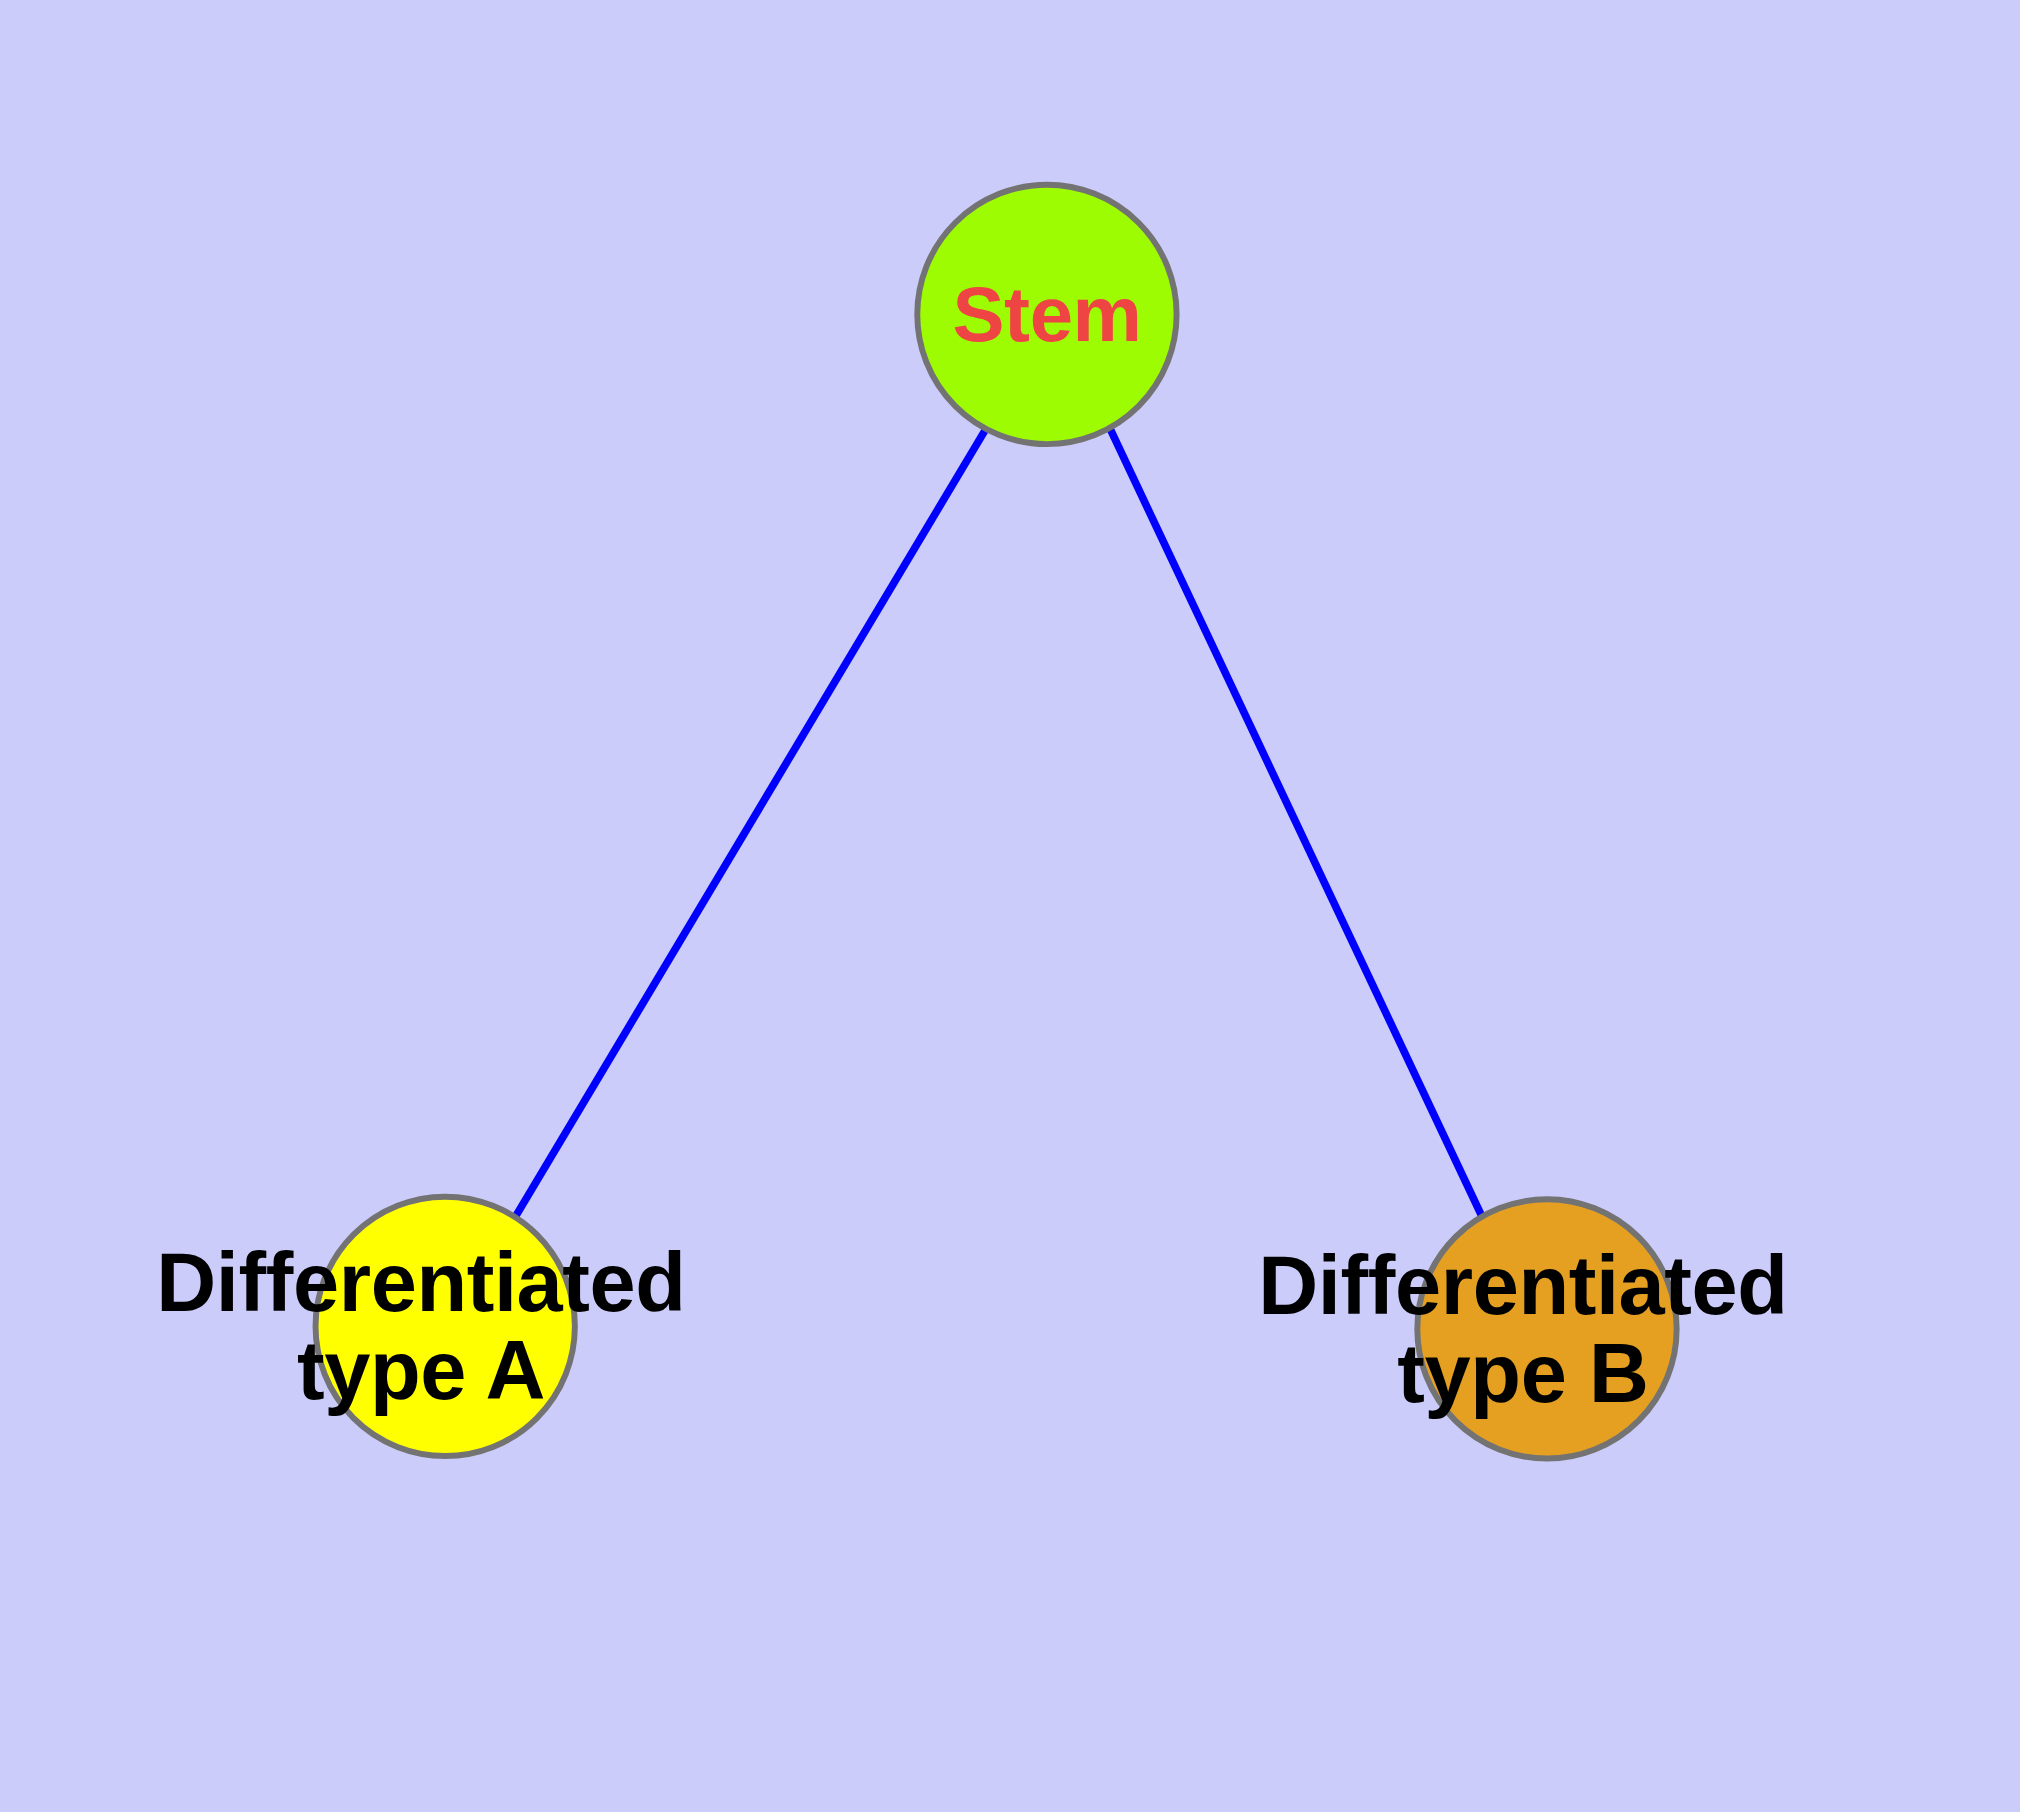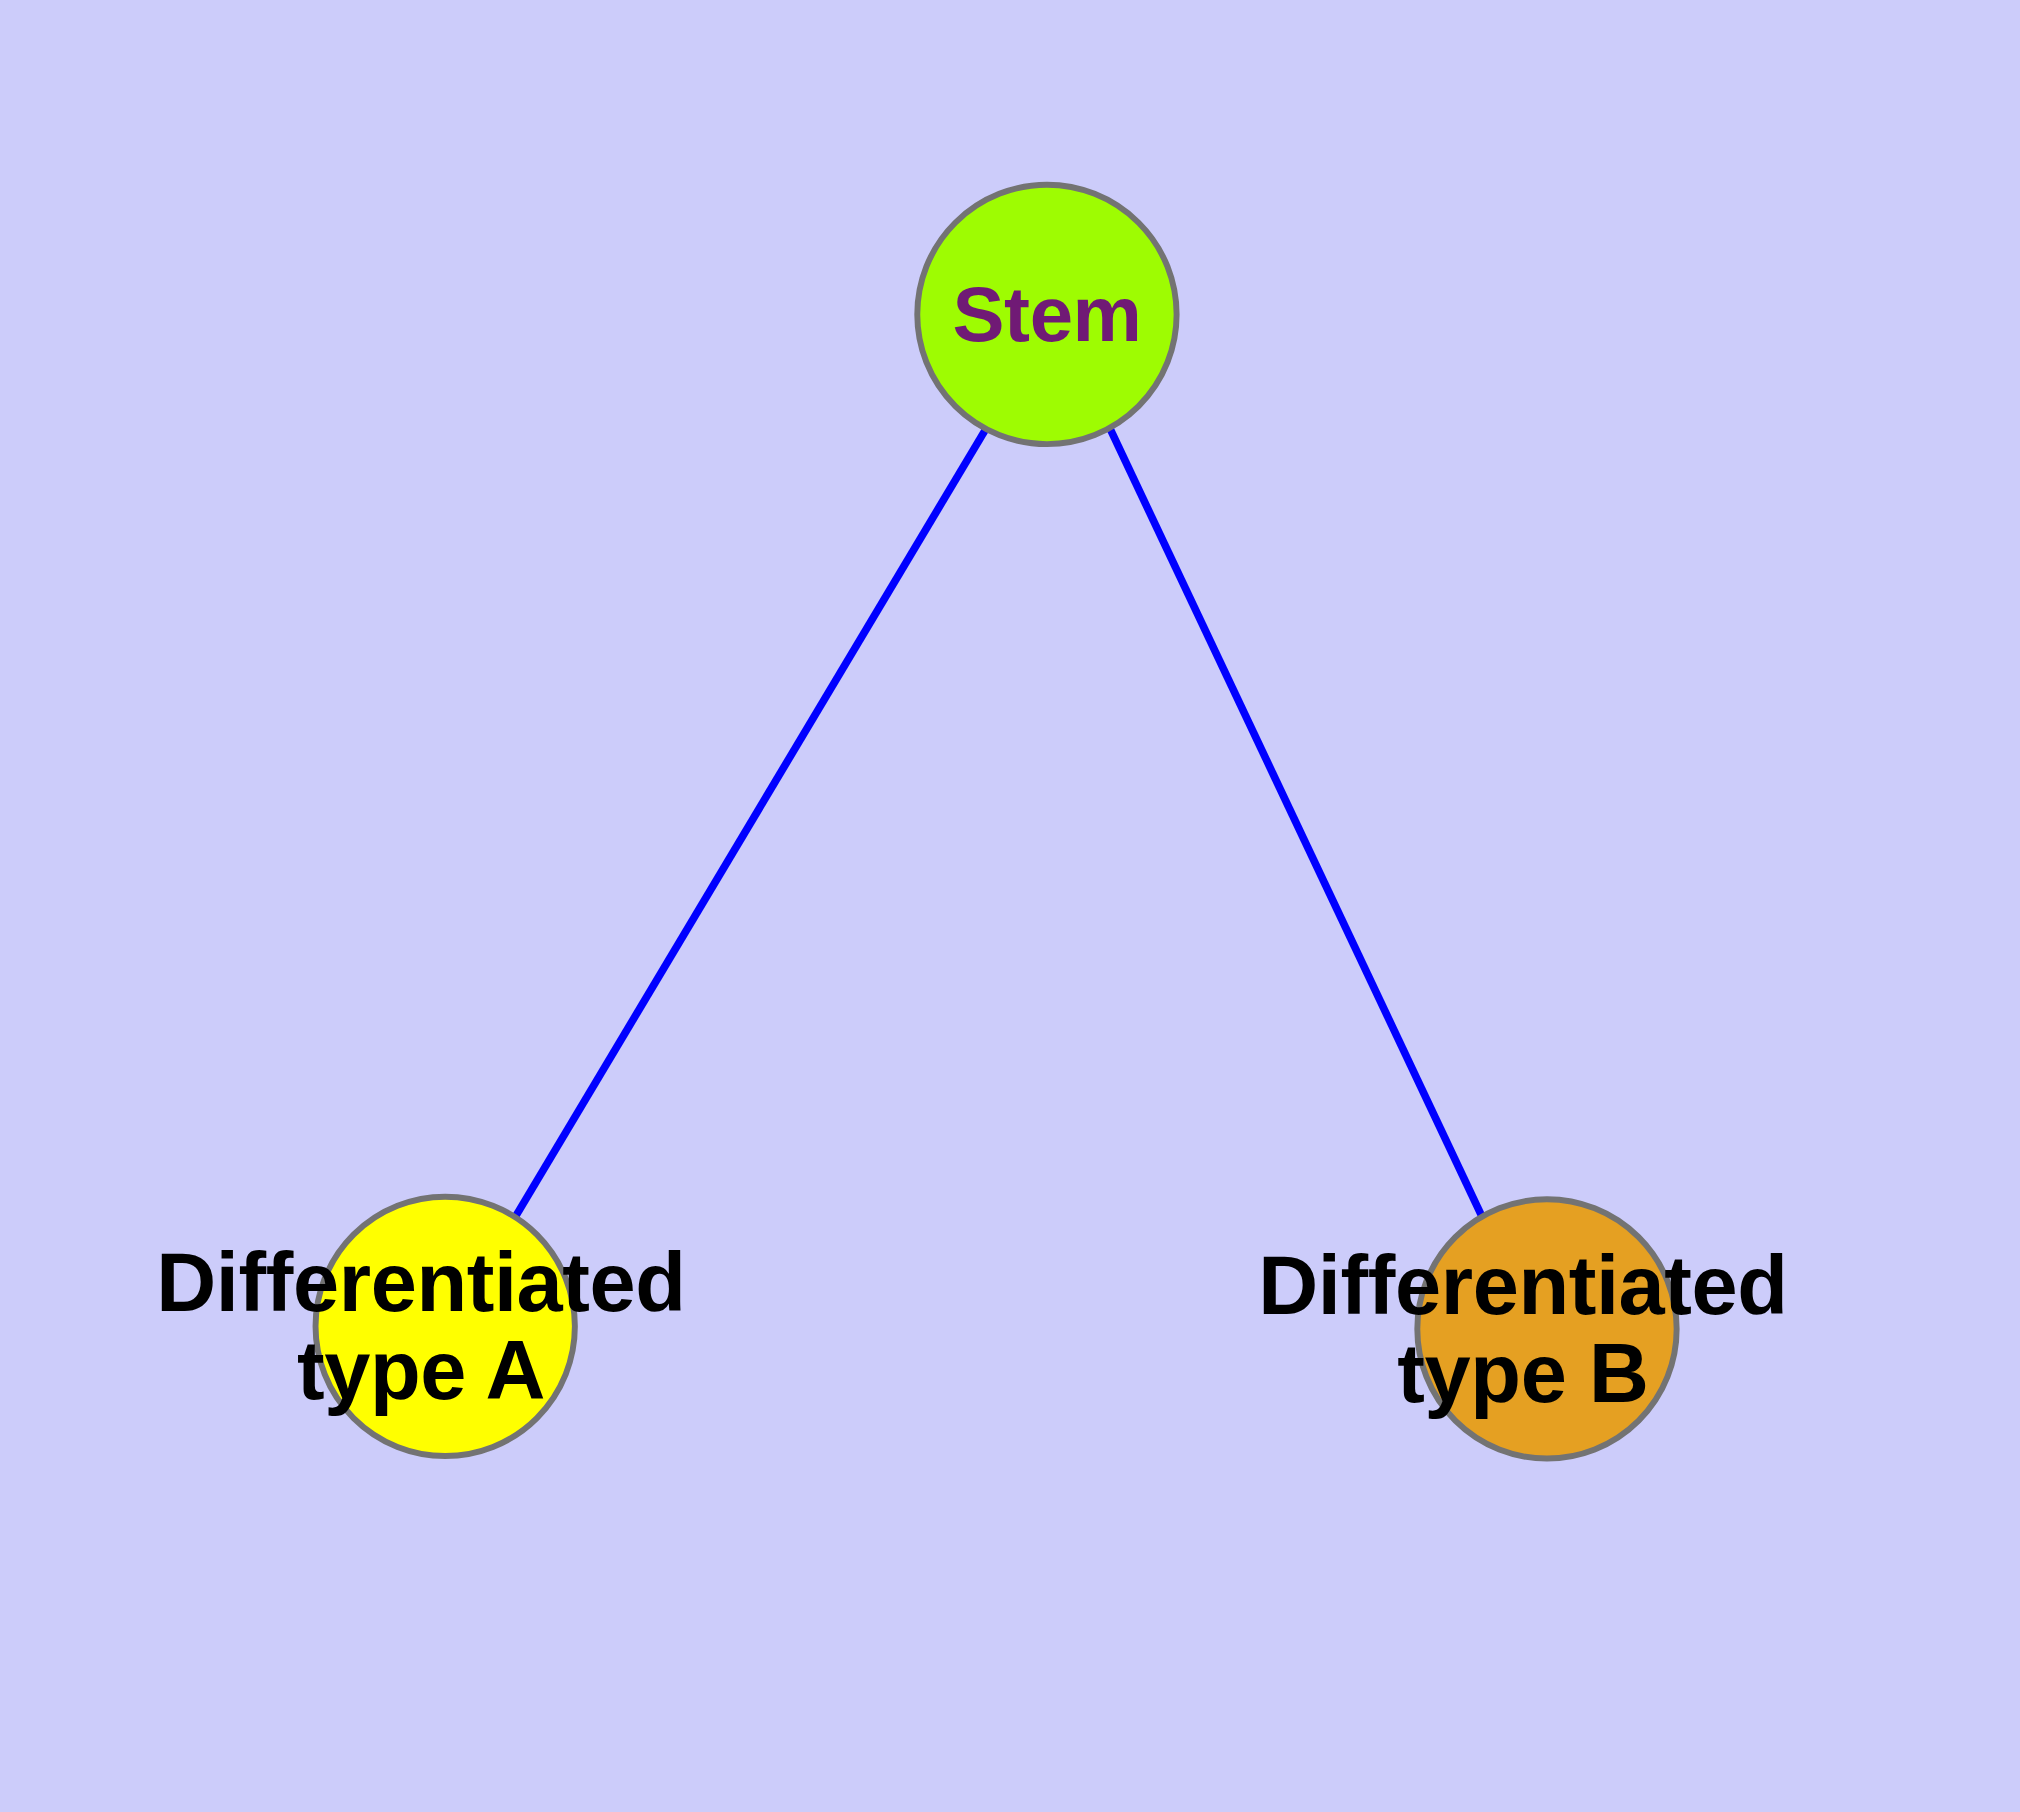--- a/index.html
+++ b/index.html
@@ -71,21 +71,21 @@
       <line id="edge-1" x1="1310" y1="507" x2="1751" y2="1441" stroke="#0000FF" stroke-width="9" stroke-linecap="butt"></line>
     </g>
 
     <g id="nodes-layer">
       <circle id="node-0" cx="1235" cy="371" r="153" fill="#9EFC02" stroke="#737373" stroke-width="7"></circle>
       <circle id="node-1" cx="525" cy="1565" r="153" fill="#FFFF00" stroke="#737373" stroke-width="7"></circle>
       <circle id="node-2" cx="1825" cy="1568" r="153" fill="#E5A022" stroke="#737373" stroke-width="7"></circle>
     </g>
   </svg>
 
-  <div class="node-label" id="label-stem" style="left: 1047px; top: 314px; font-size: 78px; color: #701a75;">Stem</div>
+  <div class="node-label" id="label-stem" style="left: 1047px; top: 314px; font-size: 78px; color: #ef4444;">Stem</div>
 
   <div class="node-label" id="label-diffA" style="left: 421px; top: 1327px; font-size: 83px; color: rgb(0, 0, 0);">Differentiated
 type A</div>
 
   <div class="node-label" id="label-diffB" style="left: 1523px; top: 1330px; font-size: 83px; color: rgb(0, 0, 0);">Differentiated
 type B</div>
 
 </div>
 
 

